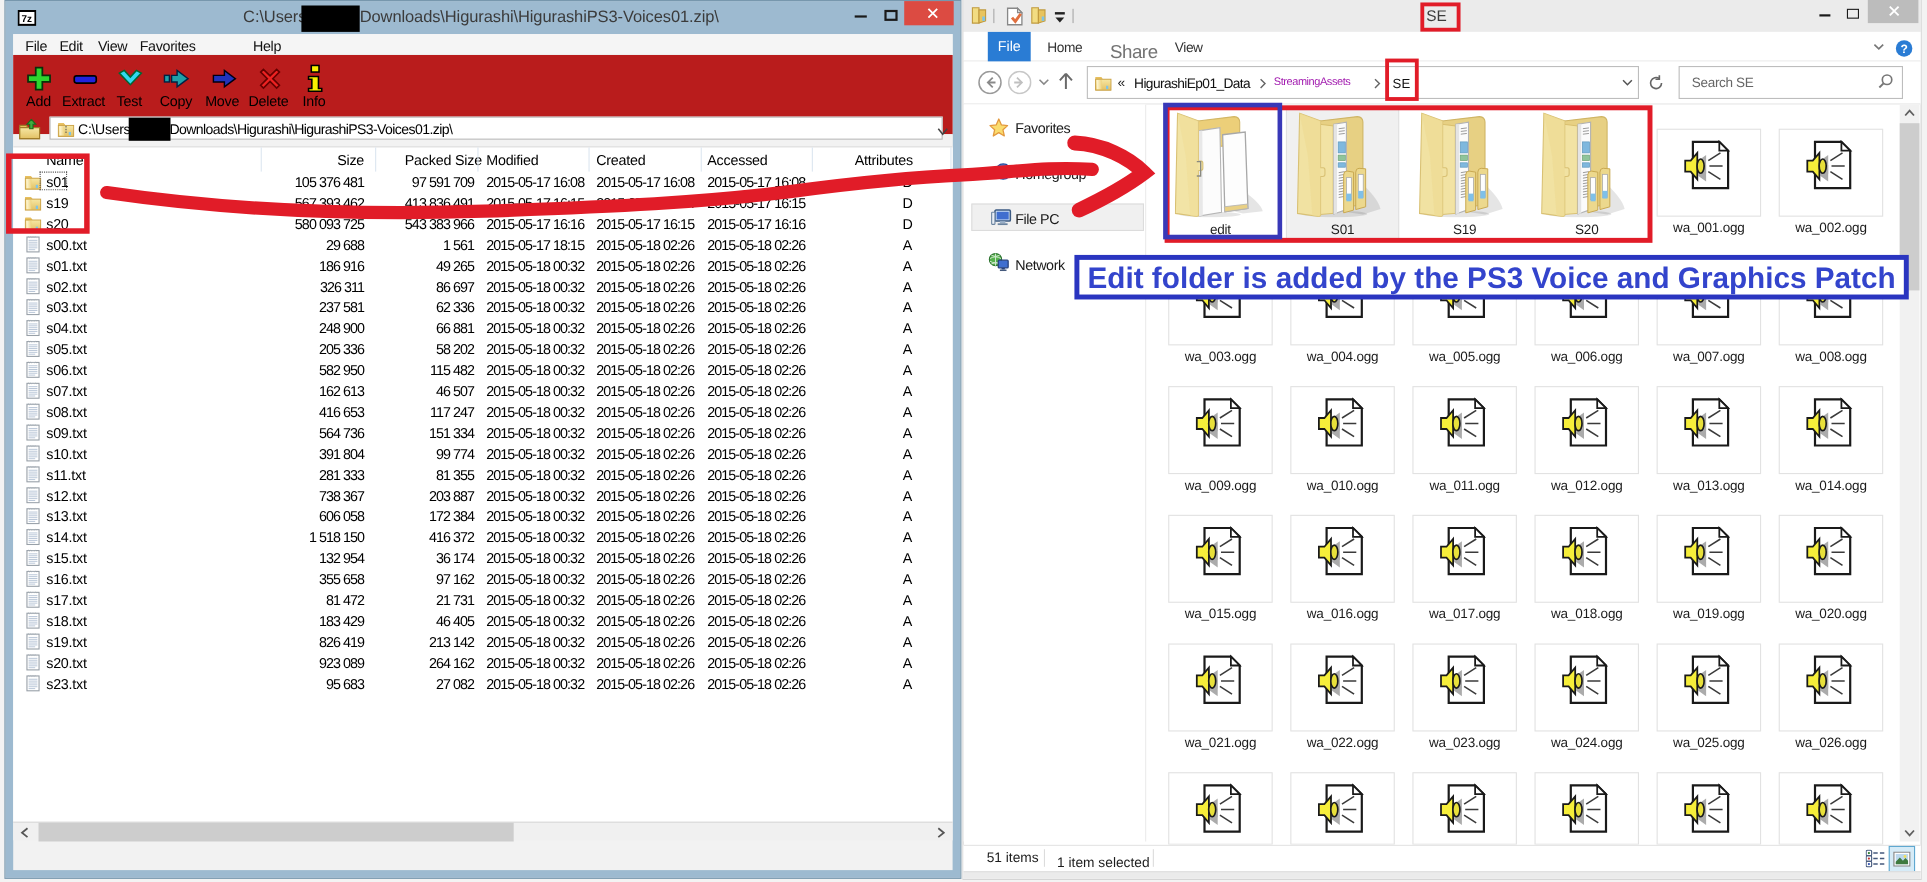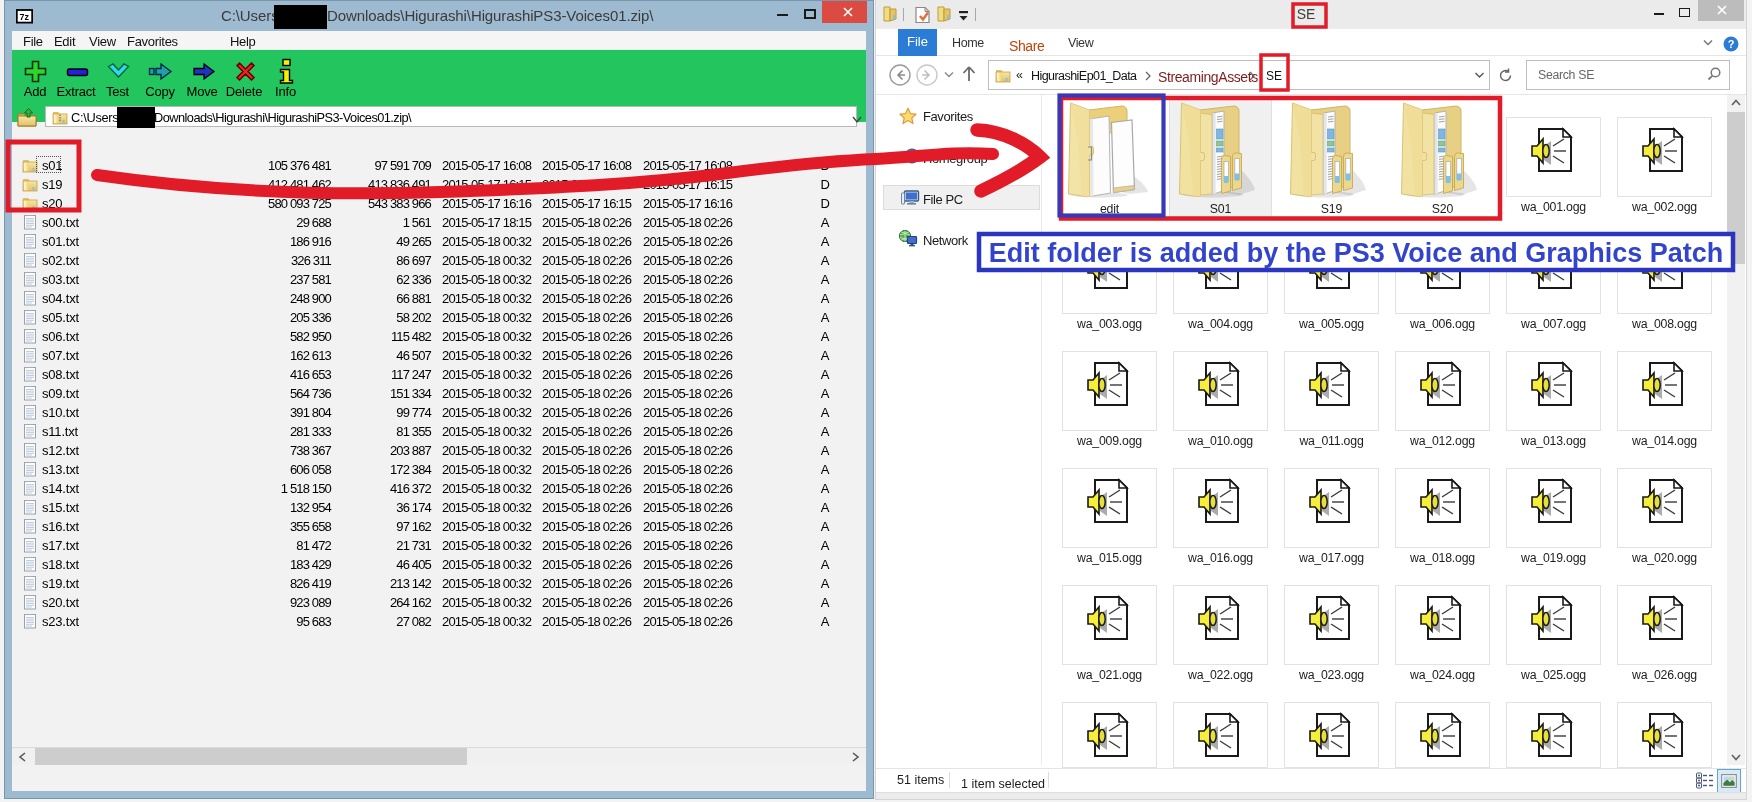--- a/index.html
+++ b/index.html
@@ -162,21 +162,21 @@
     </svg>
 <div id="w1c">
 <div class="abs" style="left:0;top:0;width:100%;height:19px;background:#f5f5f5;border-bottom:1px solid #ededed">
         <div class="menu abs" style="left:11px;top:3px">File</div>
         <div class="menu abs" style="left:42px;top:3px">Edit</div>
         <div class="menu abs" style="left:77px;top:3px">View</div>
         <div class="menu abs" style="left:115px;top:3px">Favorites</div>
         <div class="menu abs" style="left:176px;top:19px">Tools</div>
         <div class="menu abs" style="left:218px;top:3px">Help</div>
       </div>
-<div class="abs" style="left:0;top:19px;width:100%;height:72px;background:#22c55e">
+<div class="abs" style="left:0;top:19px;width:100%;height:72px;background:#b91c1c">
 <svg class="abs" style="left:11px;top:9px" width="25" height="25">
           <path d="M9.5 2.5 h6 v7 h7 v6 h-7 v7 h-6 v-7 h-7 v-6 h7 z" fill="#2ed52e" stroke="#0a300a" stroke-width="1.6"></path>
         </svg>
 <svg class="abs" style="left:53px;top:9px" width="25" height="25">
           <rect x="2.5" y="10" width="20" height="6.5" rx="2" fill="#2222dd" stroke="#000" stroke-width="1.5"></rect>
         </svg>
 <svg class="abs" style="left:94px;top:9px" width="25" height="25">
           <path d="M2.5 7.5 L7 5 L12.5 11 L18 5 L22.5 7.5 L12.5 18 z" fill="#30d8f0" stroke="#063" stroke-width="1.4"></path>
         </svg>
 <svg class="abs" style="left:136px;top:9px" width="26" height="25">
@@ -215,35 +215,51 @@
           <line x1="8" y1="8" x2="8" y2="9.5"></line>
           <line x1="8" y1="10.5" x2="8" y2="12"></line>
         </g>
       </svg>
 <div class="abs" style="left:59px;top:79px;font-size:12.8px;letter-spacing:-0.3px;color:#000">C:\Users\</div>
 <div class="abs" style="left:105px;top:76px;width:38px;height:21px;background:#000"></div>
 <div class="abs" style="left:142px;top:79px;font-size:12.8px;letter-spacing:-0.55px;color:#000">Downloads\Higurashi\HigurashiPS3-Voices01.zip\</div>
 <svg class="abs" style="left:839px;top:82px" width="12" height="12">
         <path d="M2 4 l4 5 4-5" fill="none" stroke="#444" stroke-width="1.4"></path>
       </svg>
+<div class="abs" style="left:0;top:102px;right:0;height:614px;background:#fff;border-top:1px solid #d9d9d9">
+<div class="cell" style="left:30px;top:4px">Name</div>
+<div class="cell r" style="left:239px;top:4px;width:80px">Size</div>
+<div class="cell" style="left:356px;top:4px">Packed Size</div>
+<div class="cell" style="left:430px;top:4px">Modified</div>
+<div class="cell" style="left:530px;top:4px">Created</div>
+<div class="cell" style="left:631px;top:4px">Accessed</div>
+<div class="cell" style="left:765px;top:4px">Attributes</div>
+<div class="hdrline" style="left:225px"></div>
+<div class="hdrline" style="left:328.5px"></div>
+<div class="hdrline" style="left:421.5px"></div>
+<div class="hdrline" style="left:523px"></div>
+<div class="hdrline" style="left:625px"></div>
+<div class="hdrline" style="left:726px"></div>
+<div class="hdrline" style="left:852px"></div>
+</div>
 <svg class="abs" style="left:10px;top:126px" width="16" height="16">
         <use href="#fold16"></use>
       </svg>
 <div class="cell" style="left:30px;top:127px">s01</div>
 <div class="cell r dat" style="left:209px;top:127px;width:110px">105 376 481</div>
 <div class="cell r dat" style="left:309px;top:127px;width:110px">97 591 709</div>
 <div class="cell dat" style="left:430px;top:127px">2015-05-17 16:08</div>
 <div class="cell dat" style="left:530px;top:127px">2015-05-17 16:08</div>
 <div class="cell dat" style="left:631px;top:127px">2015-05-17 16:08</div>
 <div class="cell" style="left:803px;top:127px;width:20px;text-align:center">D</div>
 <svg class="abs" style="left:10px;top:145px" width="16" height="16">
         <use href="#fold16"></use>
       </svg>
 <div class="cell" style="left:30px;top:146px">s19</div>
-<div class="cell r dat" style="left:209px;top:146px;width:110px">412 481 462</div>
+<div class="cell r dat" style="left:209px;top:146px;width:110px">567 393 462</div>
 <div class="cell r dat" style="left:309px;top:146px;width:110px">413 836 491</div>
 <div class="cell dat" style="left:430px;top:146px">2015-05-17 16:15</div>
 <div class="cell dat" style="left:530px;top:146px">2015-05-17 16:14</div>
 <div class="cell dat" style="left:631px;top:146px">2015-05-17 16:15</div>
 <div class="cell" style="left:803px;top:146px;width:20px;text-align:center">D</div>
 <svg class="abs" style="left:10px;top:164px" width="16" height="16">
         <use href="#fold16"></use>
       </svg>
 <div class="cell" style="left:30px;top:165px">s20</div>
 <div class="cell r dat" style="left:209px;top:165px;width:110px">580 093 725</div>
@@ -507,21 +523,21 @@
 <div class="abs" style="left:778px;top:13px;width:10px;height:2.4px;background:#1a1a1a"></div>
 <div class="abs" style="left:803px;top:8px;width:11px;height:9px;border:1.6px solid #1a1a1a"></div>
 <div class="abs" style="left:822px;top:0;width:46px;height:21px;background:#bcbcbc"></div>
 <svg class="abs" style="left:840px;top:4px" width="12" height="12">
         <path d="M2 2 L10 10 M10 2 L2 10" stroke="#fff" stroke-width="1.7"></path>
       </svg>
 </div>
 <div class="abs" style="left:0;top:29px;width:100%;height:27px;background:#fff;border-bottom:1px solid #e6e6e6">
 <div class="abs" style="left:22px;top:0;width:39px;height:27px;background:#2a7cd4;color:#fff;font-size:13px;text-align:center;line-height:26px">File</div>
 <div class="abs" style="left:76px;top:7px;font-size:12.5px;letter-spacing:-0.4px;color:#333">Home</div>
-<div class="abs" style="left:133px;top:9px;font-size:14px;letter-spacing:-0.4px;color:#c2410c">Share</div>
+<div class="abs" style="left:133px;top:9px;font-size:17px;letter-spacing:-0.4px;color:#737373">Share</div>
 <div class="abs" style="left:192px;top:7px;font-size:12.5px;letter-spacing:-0.4px;color:#333">View</div>
 <svg class="abs" style="left:826px;top:9px" width="12" height="10">
         <path d="M2 2.5 l4 4 4 -4" fill="none" stroke="#777" stroke-width="1.5"></path>
       </svg>
 <svg class="abs" style="left:847px;top:7px" width="16" height="16">
         <circle cx="8" cy="8" r="7.5" fill="#2a7cd4"></circle>
         <text x="8" y="12" text-anchor="middle" font-size="11" font-weight="bold" fill="#fff" font-family="Liberation Sans">?</text>
       </svg>
 </div>
 <div class="abs" style="left:0;top:56px;width:100%;height:39px;background:#fff;border-bottom:1px solid #e6e6e6">
@@ -541,21 +557,21 @@
       </svg>
 <div class="abs" style="left:112px;top:4px;width:502px;height:30px;background:#fff;border:1px solid #bdbdbd"></div>
 <svg class="abs" style="left:119px;top:11px" width="16" height="16">
         <use href="#fold16"></use>
       </svg>
 <div class="abs" style="left:140px;top:12px;font-size:12.5px;color:#222">«</div>
 <div class="abs" style="left:155px;top:13px;font-size:12.5px;letter-spacing:-0.55px;color:#111">HigurashiEp01_Data</div>
 <svg class="abs" style="left:268px;top:15px" width="8" height="10">
         <path d="M2 1 l4 4 -4 4" fill="none" stroke="#666" stroke-width="1.3"></path>
       </svg>
-<div class="abs" style="left:282px;top:13px;font-size:14px;letter-spacing:-0.4px;color:#7f1d1d">StreamingAssets</div>
+<div class="abs" style="left:282px;top:13px;font-size:10px;letter-spacing:-0.4px;color:#a21caf">StreamingAssets</div>
 <svg class="abs" style="left:372px;top:15px" width="8" height="10">
         <path d="M2 1 l4 4 -4 4" fill="none" stroke="#666" stroke-width="1.3"></path>
       </svg>
 <div class="abs" style="left:390px;top:13px;font-size:12px;color:#111">SE</div>
 <svg class="abs" style="left:598px;top:15px" width="11" height="10">
         <path d="M1.5 2 l4 4 4 -4" fill="none" stroke="#555" stroke-width="1.4"></path>
       </svg>
 <svg class="abs" style="left:622px;top:12px" width="15" height="15" viewBox="0 0 15 15">
         <path d="M12.5 7.5 a5 5 0 1 1 -2 -4" fill="none" stroke="#666" stroke-width="1.5"></path>
         <path d="M10.5 0.5 v3.5 h-3.5" fill="none" stroke="#666" stroke-width="1.5"></path>

